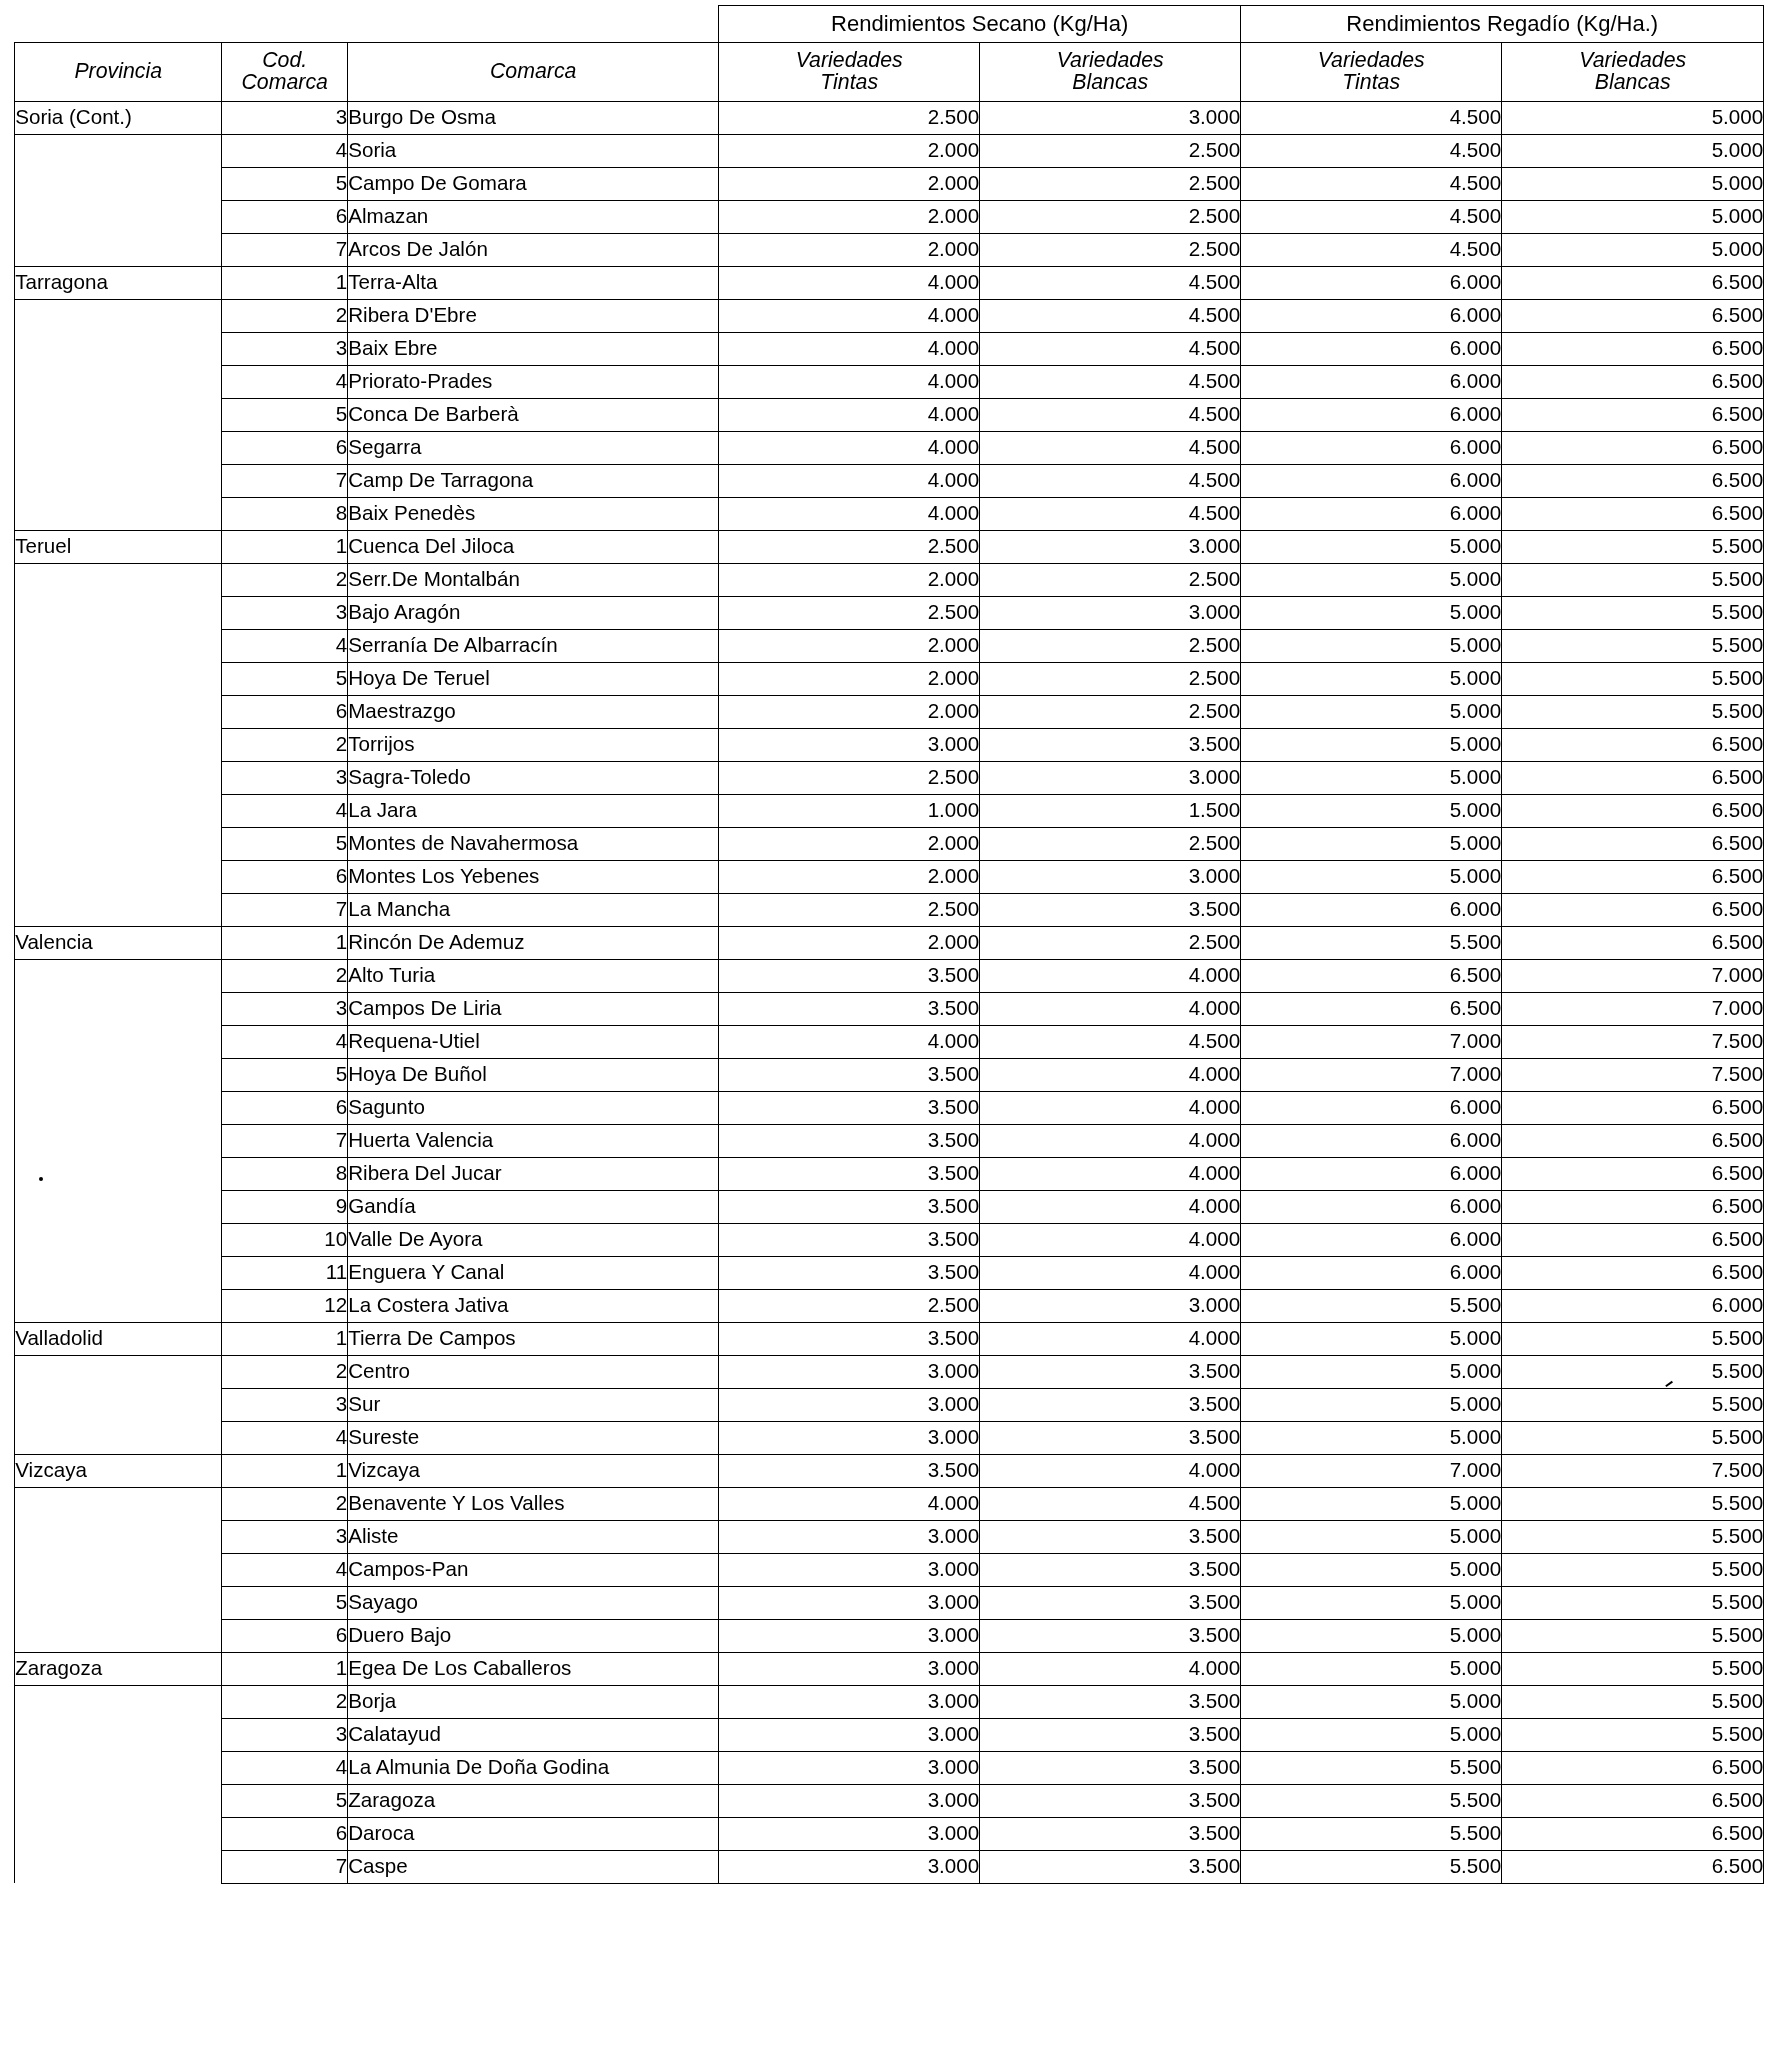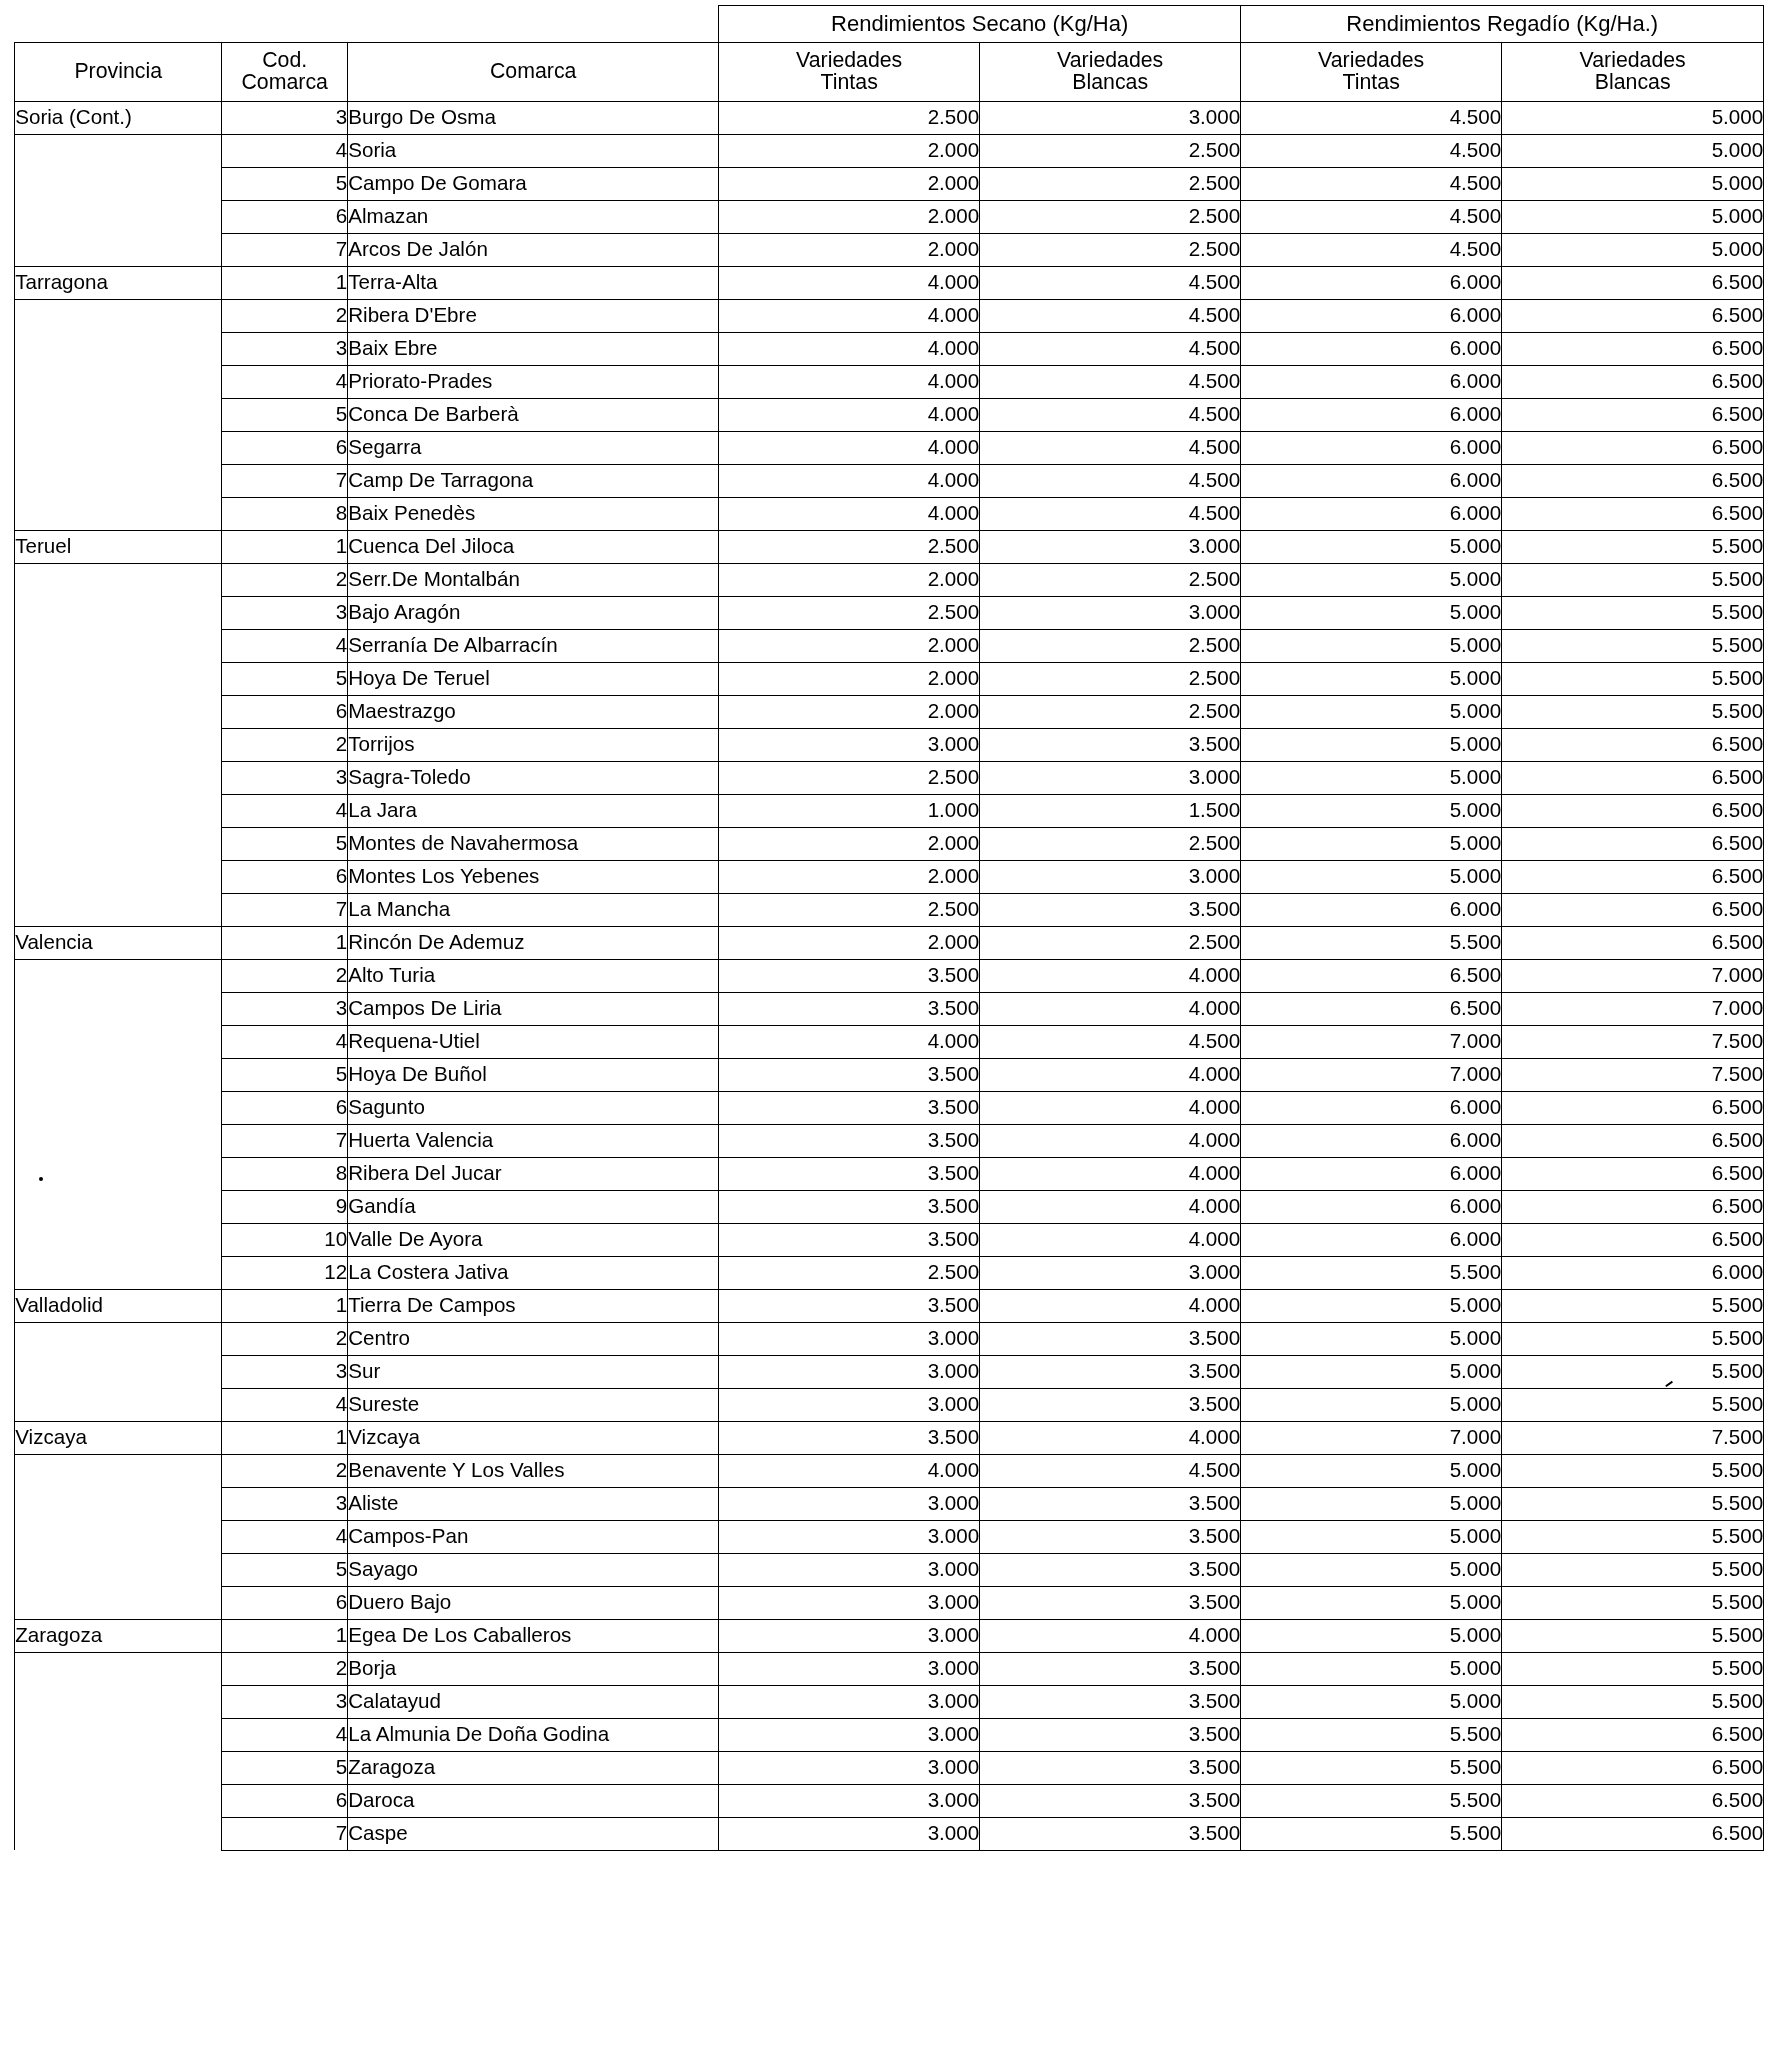--- a/index.html
+++ b/index.html
@@ -45,20 +45,21 @@
     text-align: center;
     font-weight: bold;
     font-size: 22px;
     height: 36px;
   }
   .col-head {
     text-align: center;
     font-weight: bold;
     font-size: 21.3px;
     height: 58px;
+    font-style: italic;
   }
   .col-head span { display: block; }
 
   td.prov {
     text-align: left;
     padding-left: 4.7px;
     height: 32px;
     white-space: nowrap;
     margin-left: 24px;
   }
@@ -462,20 +463,29 @@
           <td class="prov prov-cont"></td>
           <td class="cod">10</td>
           <td class="com">Valle De Ayora</td>
           <td class="num">3.500</td>
           <td class="num">4.000</td>
           <td class="num">6.000</td>
           <td class="num">6.500</td>
         </tr>
         <tr class="data-row">
           <td class="prov prov-cont"></td>
+          <td class="cod">11</td>
+          <td class="com">Enguera Y Canal</td>
+          <td class="num">3.500</td>
+          <td class="num">4.000</td>
+          <td class="num">6.000</td>
+          <td class="num">6.500</td>
+        </tr>
+        <tr class="data-row">
+          <td class="prov prov-cont"></td>
           <td class="cod">12</td>
           <td class="com">La Costera Jativa</td>
           <td class="num">2.500</td>
           <td class="num">3.000</td>
           <td class="num">5.500</td>
           <td class="num">6.000</td>
         </tr>
         <tr class="data-row">
           <td class="prov">Valladolid</td>
           <td class="cod">1</td>

